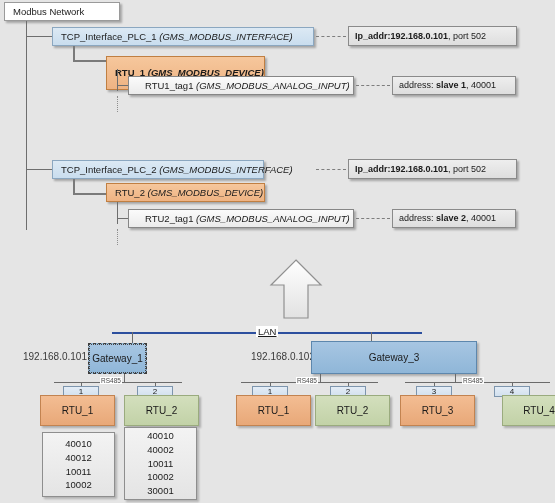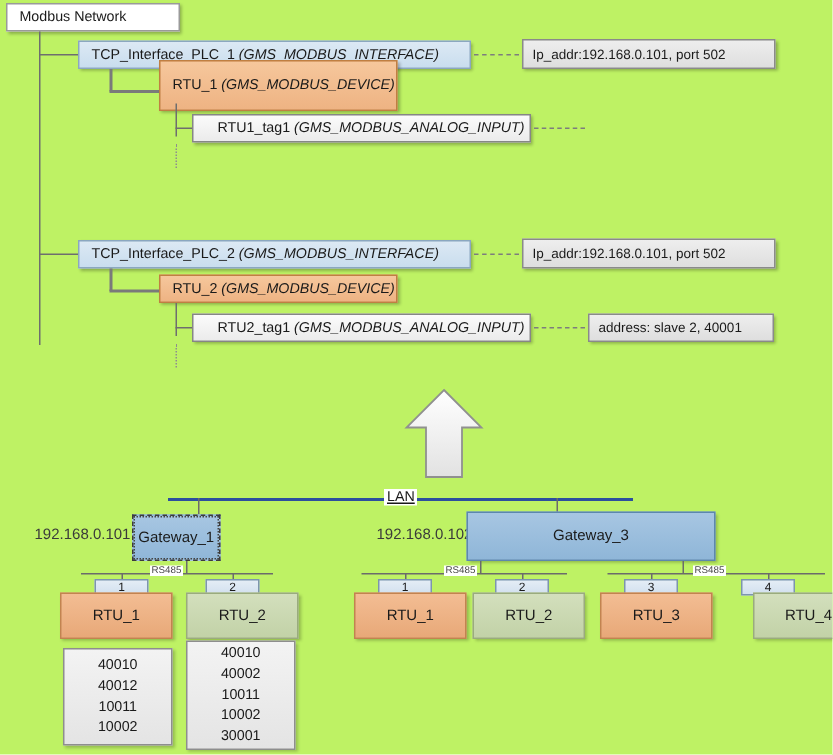--- a/index.html
+++ b/index.html
@@ -9,21 +9,21 @@
   }
   body {
     font-family: "Liberation Sans", sans-serif;
     color: #1a1a1a;
   }
   #canvas {
     position: relative;
     width: 555px;
     height: 503px;
     overflow: hidden;
-    background: #bef264;
+    background: #e5e5e5;
   }
 
   
   .node {
     position: absolute;
     box-sizing: border-box;
     border: 1px solid #8c8c8c;
     display: flex;
     align-items: center;
     white-space: nowrap;
@@ -52,21 +52,21 @@
     background-color: #f2f2f2;
     border-color: #868686;
   }
   .n-annot {
     background: linear-gradient(to bottom, #eeeeee 0%, #dedede 100%);
     background-color: #e6e6e6;
     border-color: #8a8a8a;
     font-size: 9px;
   }
   .n-annot .txt { padding-left: 6px; padding-right: 6px; }
-  .b { font-weight: normal; }
+  .b { font-weight: bold; }
   .i { font-style: italic; }
 
   
   .line-v {
     position: absolute;
     width: 1px;
     background: #6e6e6e;
   }
   .line-h {
     position: absolute;
@@ -210,37 +210,40 @@
   </div>
 
   <div class="dashed-h" style="left:316px; top:36px; width:30px;"></div>
   <div class="node n-annot" style="left:348px; top:26px; width:169px; height:20px;">
     <span class="txt"><span class="b">Ip_addr:192.168.0.101</span><span>, port 502</span></span>
   </div>
 
   <div class="line-v thick" style="left:73px; top:46px; height:15px;"></div>
   <div class="line-h thick" style="left:73px; top:60px; width:33px;"></div>
 
-  <div class="node n-device" style="left:106px; top:40px; width:159px; height:34px;">
+  <div class="node n-device" style="left:106px; top:56px; width:159px; height:34px;font-weight:bold;">
     <span class="txt"><span>RTU_1</span>&nbsp;<span class="i">(GMS_MODBUS_DEVICE)</span></span>
   </div>
 
   <div class="line-v" style="left:117px; top:69px; height:22px;"></div>
   <div class="line-h" style="left:117px; top:85px; width:11px;"></div>
   <div class="dotted-v" style="left:117px; top:96px; height:16px;"></div>
 
   <div class="node n-tag" style="left:128px; top:76px; width:226px; height:19px;">
     <span class="txt" style="padding-left:16px;"><span>RTU1_tag1</span>&nbsp;<span class="i">(GMS_MODBUS_ANALOG_INPUT)</span></span>
   </div>
 
   <div class="dashed-h" style="left:356px; top:85px; width:34px;"></div>
+  <div class="node n-annot" style="left:392px; top:76px; width:124px; height:19px;">
+    <span class="txt"><span>address: </span><span class="b">slave 1</span><span>, 40001</span></span>
+  </div>
 
   <div class="line-h" style="left:26px; top:169px; width:26px;"></div>
 
-  <div class="node n-interface" style="left:52px; top:160px; width:262px; height:19px;">
+  <div class="node n-interface" style="left:52px; top:160px; width:212px; height:19px;">
     <span class="txt"><span>TCP_Interface_PLC_2</span>&nbsp;<span class="i">(GMS_MODBUS_INTERFACE)</span></span>
   </div>
 
   <div class="dashed-h" style="left:316px; top:169px; width:30px;"></div>
   <div class="node n-annot" style="left:348px; top:159px; width:169px; height:20px;">
     <span class="txt"><span class="b">Ip_addr:192.168.0.101</span><span>, port 502</span></span>
   </div>
 
   <div class="line-v thick" style="left:73px; top:179px; height:15px;"></div>
   <div class="line-h thick" style="left:73px; top:193px; width:33px;"></div>

